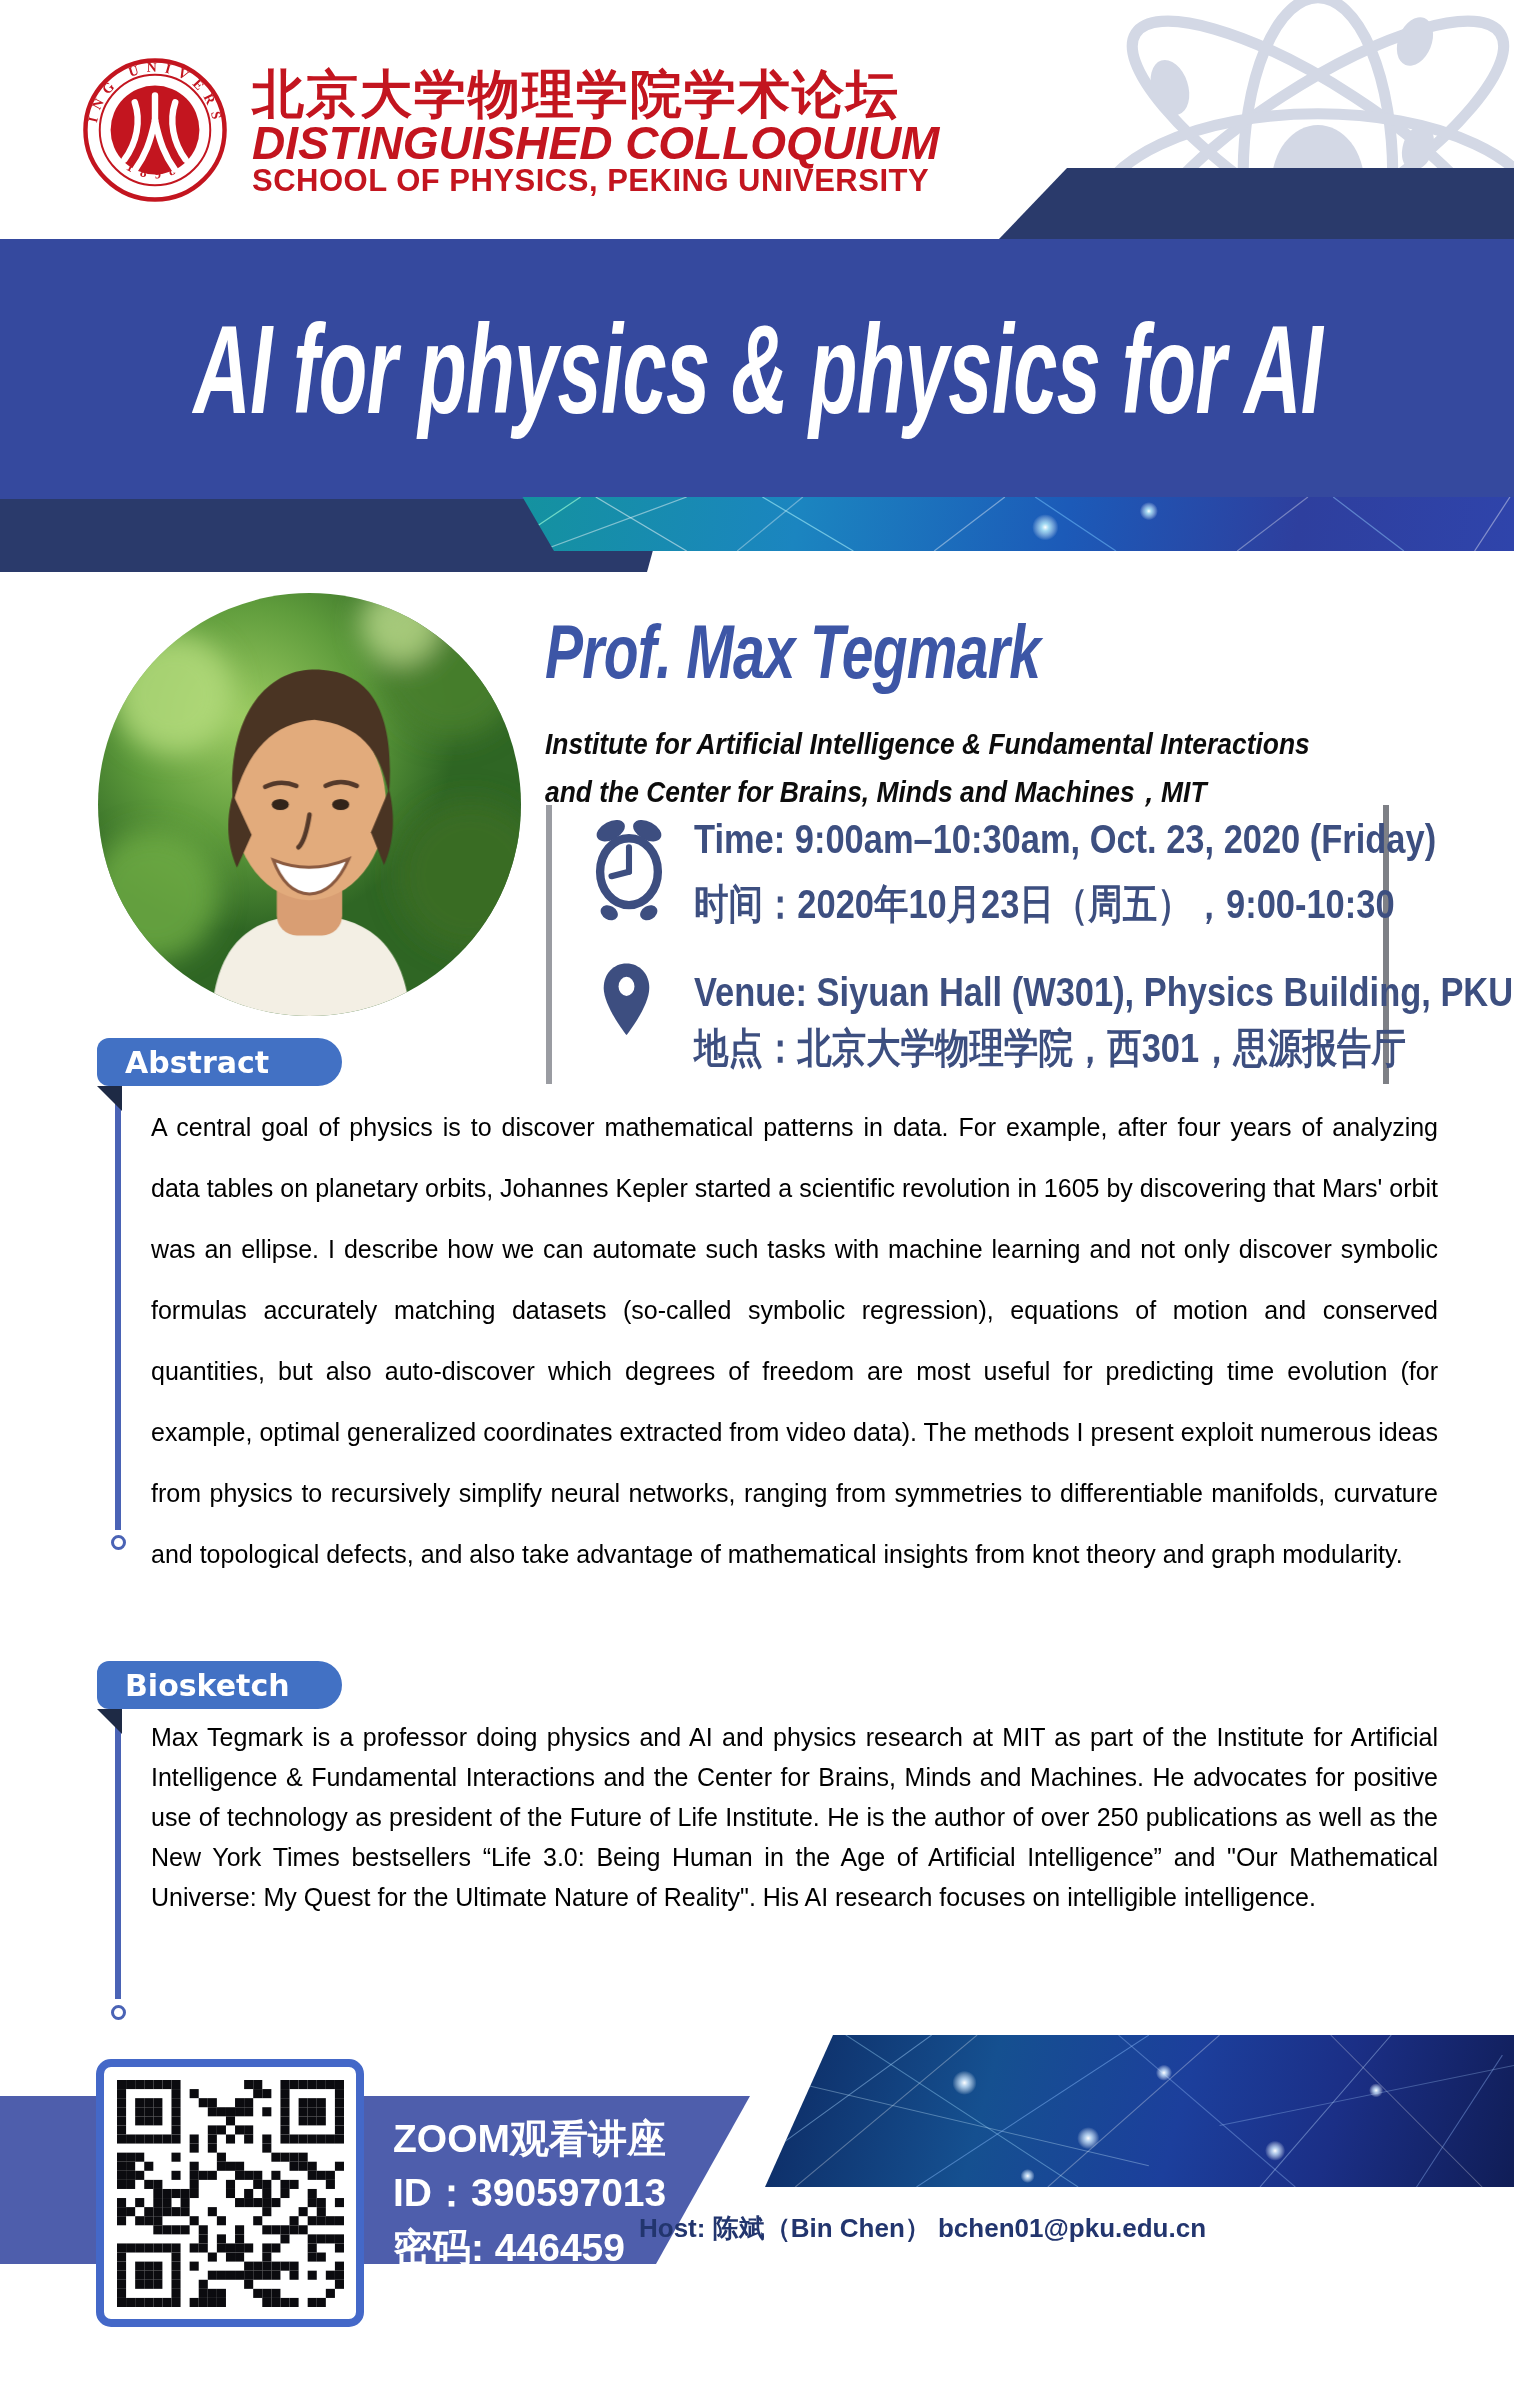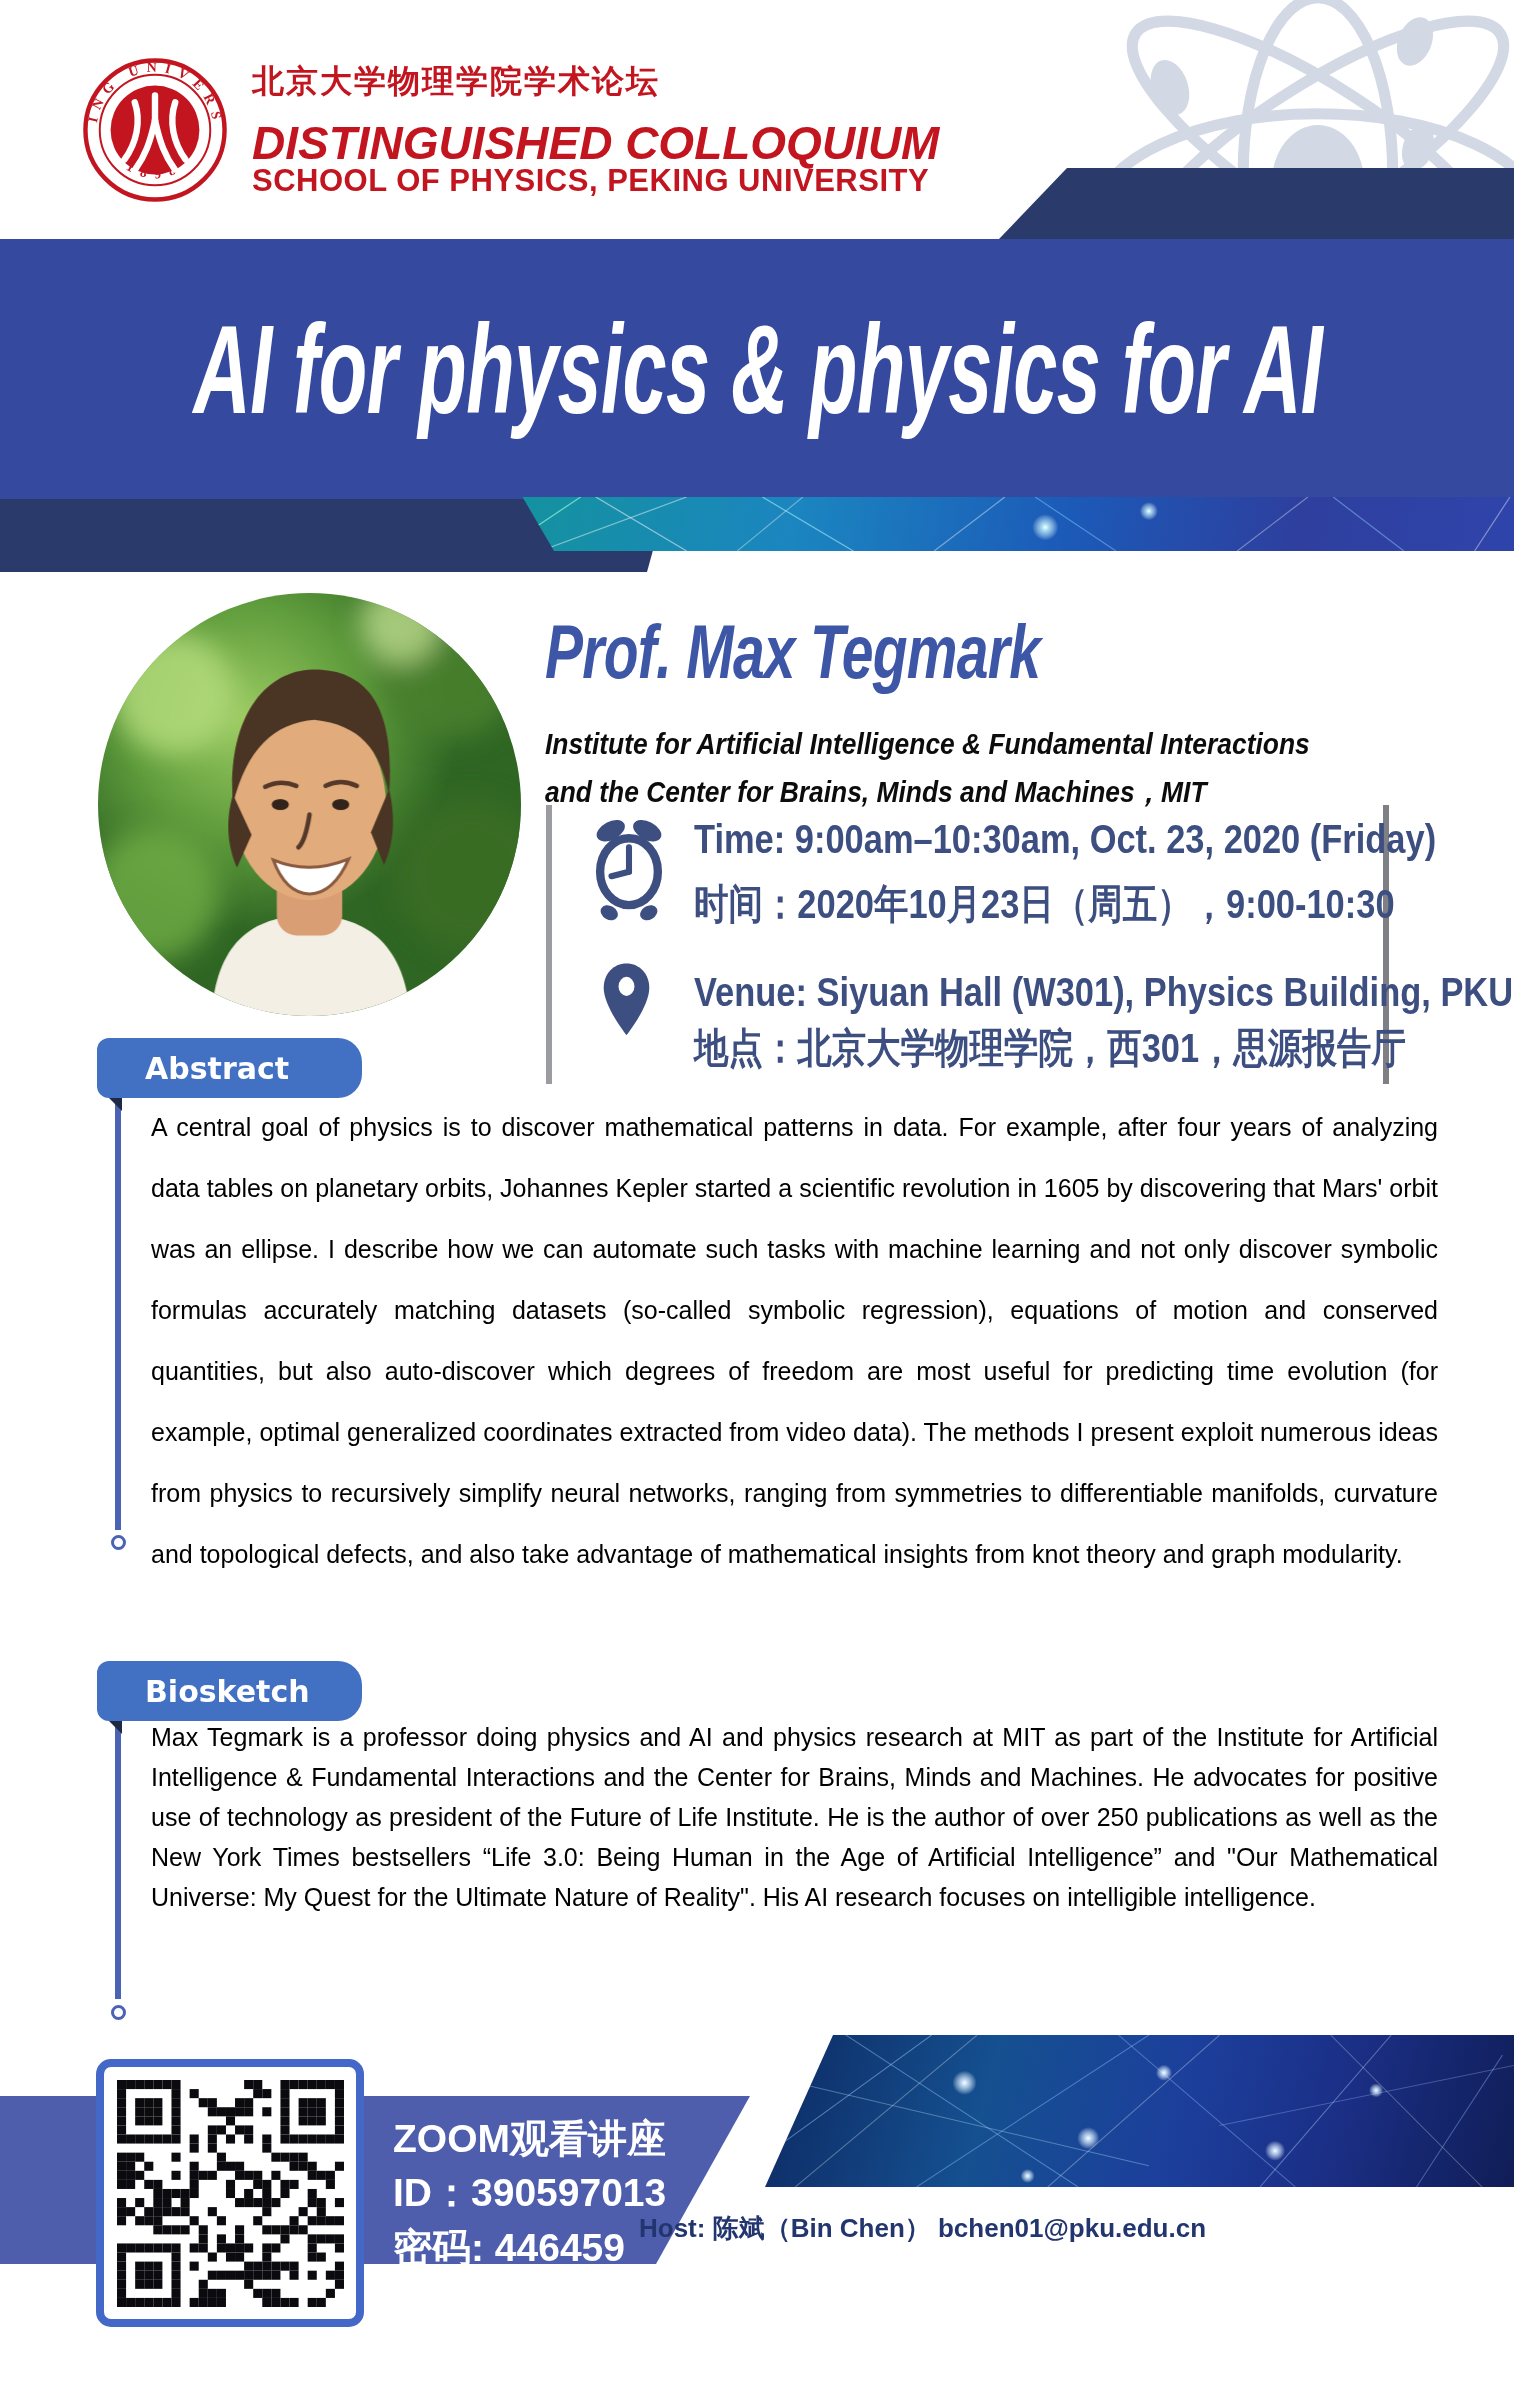--- a/index.html
+++ b/index.html
@@ -3,21 +3,21 @@
 <meta charset="utf-8">
 <style>
   html,body{margin:0;padding:0;}
   body{
     position:relative;width:1515px;height:2401px;background:#ffffff;
     font-family:"Liberation Sans",sans-serif;overflow:hidden;
   }
   .abs{position:absolute;}
   
   .seal{left:81px;top:56px;width:148px;height:148px;}
-  .cn-title{left:252px;top:60px;font-size:32px;font-weight:bold;color:var(--red);letter-spacing:2px;white-space:nowrap;}
+  .cn-title{left:252px;top:60px;font-size:52px;font-weight:bold;color:var(--red);letter-spacing:2px;white-space:nowrap;}
   .en-title{left:252px;top:116px;font-size:46px;font-weight:800;color:var(--red);letter-spacing:0px;white-space:nowrap;font-style:italic;}
   .school-title{left:252px;top:163px;font-size:31px;font-weight:bold;color:var(--red);letter-spacing:0.5px;white-space:nowrap;}
   .atom{left:1035px;top:0;width:480px;height:172px;z-index:1;}
   
   .top-wedge{left:0;top:0;width:1515px;height:239px;background:var(--dark-navy);
     clip-path:polygon(1067px 168px,1515px 168px,1515px 239px,999px 239px);z-index:2;}
   .banner{left:0;top:239px;width:1515px;height:260px;background:var(--banner-blue);z-index:3;
     display:flex;align-items:center;justify-content:center;}
   .banner-title{color:#fff;font-size:126px;font-weight:bold;font-style:italic;white-space:nowrap;
     transform:scaleX(.63);letter-spacing:-1px;}
@@ -40,22 +40,22 @@
   .bar-right{left:1383px;background:#7e8086;}
   .clock-icon{left:591px;top:817px;width:76px;height:111px;}
   .pin-icon{left:600px;top:962px;width:53px;height:109px;}
   .sched{font-size:41px;font-weight:bold;color:var(--slate-navy);white-space:nowrap;
     transform:scaleX(.84);transform-origin:left top;}
   .time-en{left:694px;top:816px;}
   .time-cn{left:694px;top:877px;}
   .venue-en{left:694px;top:969px;}
   .venue-cn{left:694px;top:1021px;}
   
-  .tab{left:97px;width:217px;height:60px;background:var(--tab-blue);color:#fff;
-    border-radius:12px 24px 24px 12px;display:flex;align-items:center;padding-left:48px;
+  .tab{left:97px;width:217px;height:48px;background:var(--tab-blue);color:#fff;
+    border-radius:12px 24px 24px 12px;display:flex;align-items:center;padding-left:28px;
     font-size:30px;font-weight:bold;font-family:"DejaVu Sans","Liberation Sans",sans-serif;z-index:5;}
   .tab-abstract{top:1038px;}
   .tab-bio{top:1661px;}
   .fold{width:0;height:0;border-top:25px solid #1e2a45;border-left:25px solid transparent;z-index:4;}
   .fold-abstract{left:97px;top:1086px;}
   .fold-bio{left:97px;top:1709px;}
   .accent-line{left:115px;width:6px;background:var(--accent-blue);}
   .line-abstract{top:1086px;height:444px;}
   .line-bio{top:1709px;height:290px;}
   .end-dot{left:111px;width:9px;height:9px;border:3.5px solid var(--accent-blue);border-radius:50%;background:#fff;}

